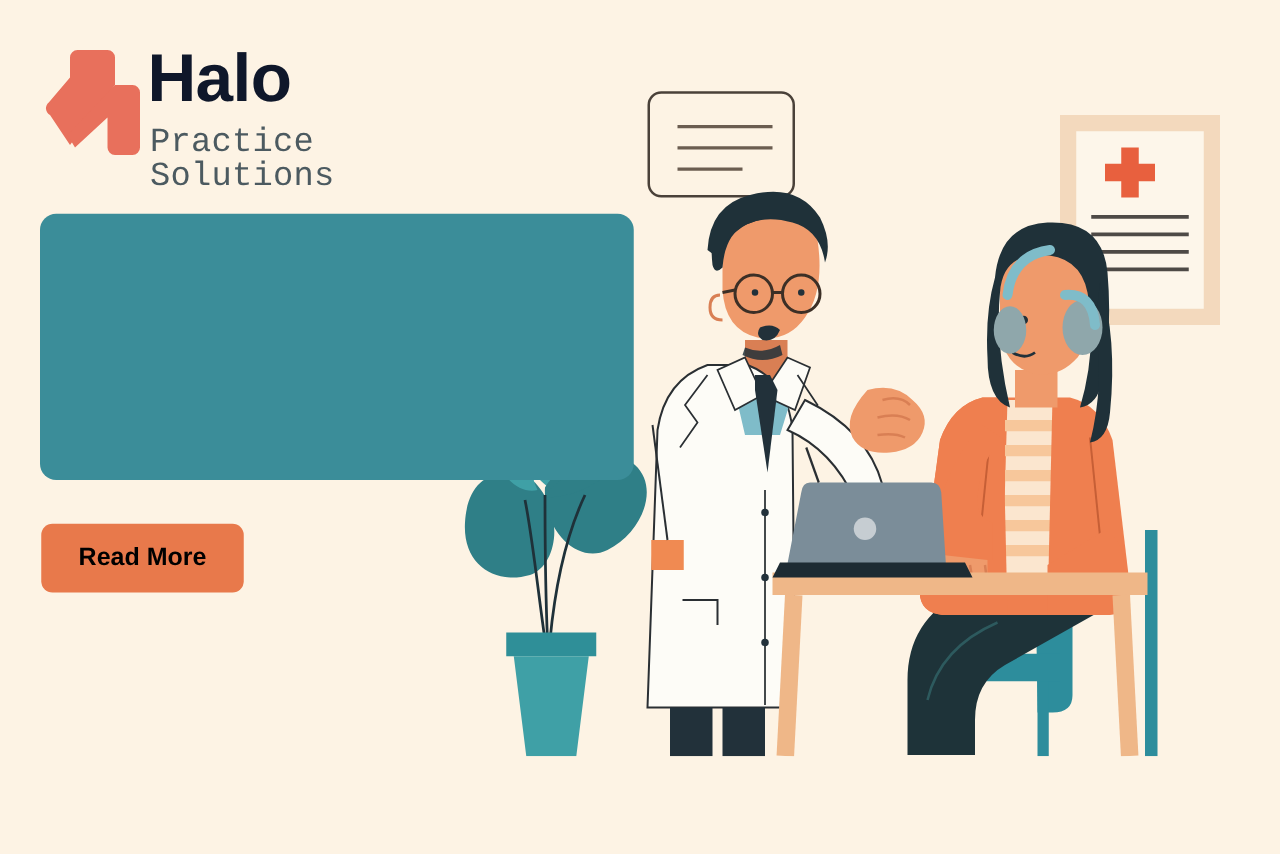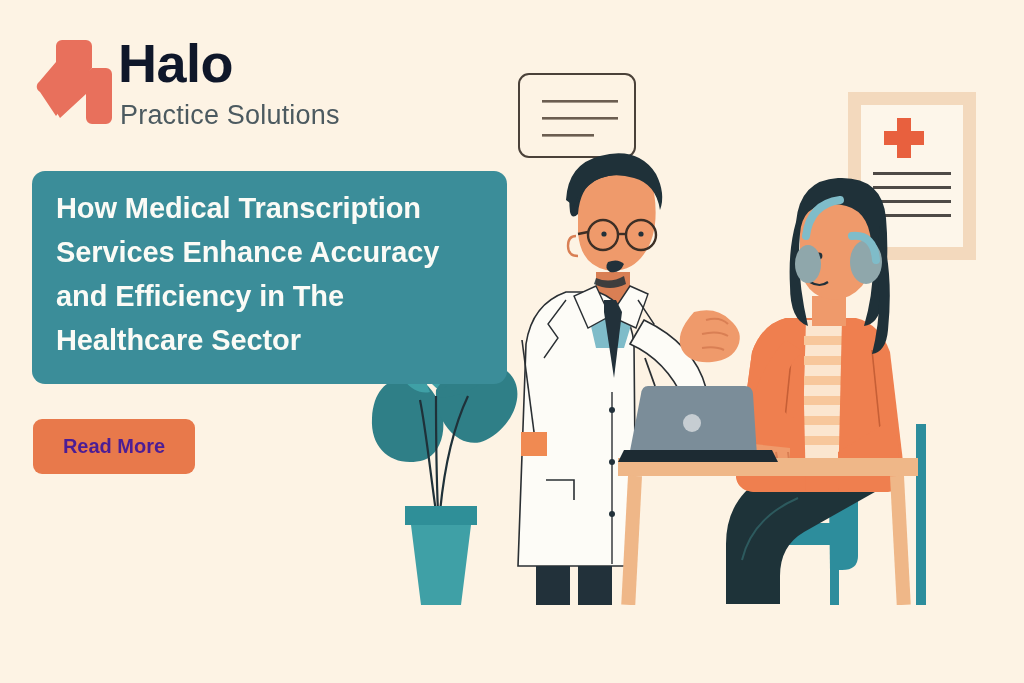--- a/index.html
+++ b/index.html
@@ -43,20 +43,21 @@
   }
   #logo-tagline {
     position: absolute;
     left: 84px;
     top: 68px;
     font-size: 27px;
     font-weight: 400;
     color: #4c5a60;
     letter-spacing: 0.2px;
     line-height: 1;
+    font-family: Liberation Mono, monospace;
   }
 
   
   #headline-card {
     position: absolute;
     left: 32px;
     top: 171px;
     width: 475px;
     height: 213px;
     background: #3b8d99;
@@ -78,21 +79,21 @@
   
   #cta-button {
     position: absolute;
     left: 33px;
     top: 419px;
     width: 162px;
     height: 55px;
     background: #e8794b;
     border: none;
     border-radius: 9px;
-    color: #4c1d95;
+    color: #000000;
     font-size: 20px;
     font-weight: bold;
     font-family: "Liberation Sans", sans-serif;
     cursor: pointer;
     padding: 0;
   }
 
   
   #illustration {
     position: absolute;
@@ -276,20 +277,16 @@
     <svg id="logo-mark" viewBox="0 0 76 86" xmlns="http://www.w3.org/2000/svg">
       <path d="M26,2 h24 a6,6 0 0 1 6,6 v20 h14 a6,6 0 0 1 6,6 v4 L22,80 h-2 l-1,-2 L4,54 a6,6 0 0 1 0,-8 l16,-26 L20,8 a6,6 0 0 1 6,-6 z" fill="#fdf3e4"></path>
       <path d="M26,2 h24 a6,6 0 0 1 6,6 v22 L20,78 L4,54 a6,6 0 0 1 -1,-10 l17,-20 V8 a6,6 0 0 1 6,-6 z" fill="#e8705c"></path>
       <path d="M56,30 h14 a6,6 0 0 1 6,6 v44 a6,6 0 0 1 -6,6 h-14 a6,6 0 0 1 -6,-6 V56 l-26,24 l-6,-10 L56,30 z" fill="#e8705c"></path>
     </svg>
     <div id="logo-wordmark">Halo</div>
     <div id="logo-tagline">Practice Solutions</div>
   </div>
 
   <div id="headline-card"></div>
-  <div id="headline-text">How Medical Transcription
-Services Enhance Accuracy
-and Efficiency in The
-Healthcare Sector</div>
 
   <button id="cta-button">Read More</button>
 
 </div>
 
 </body></html>

